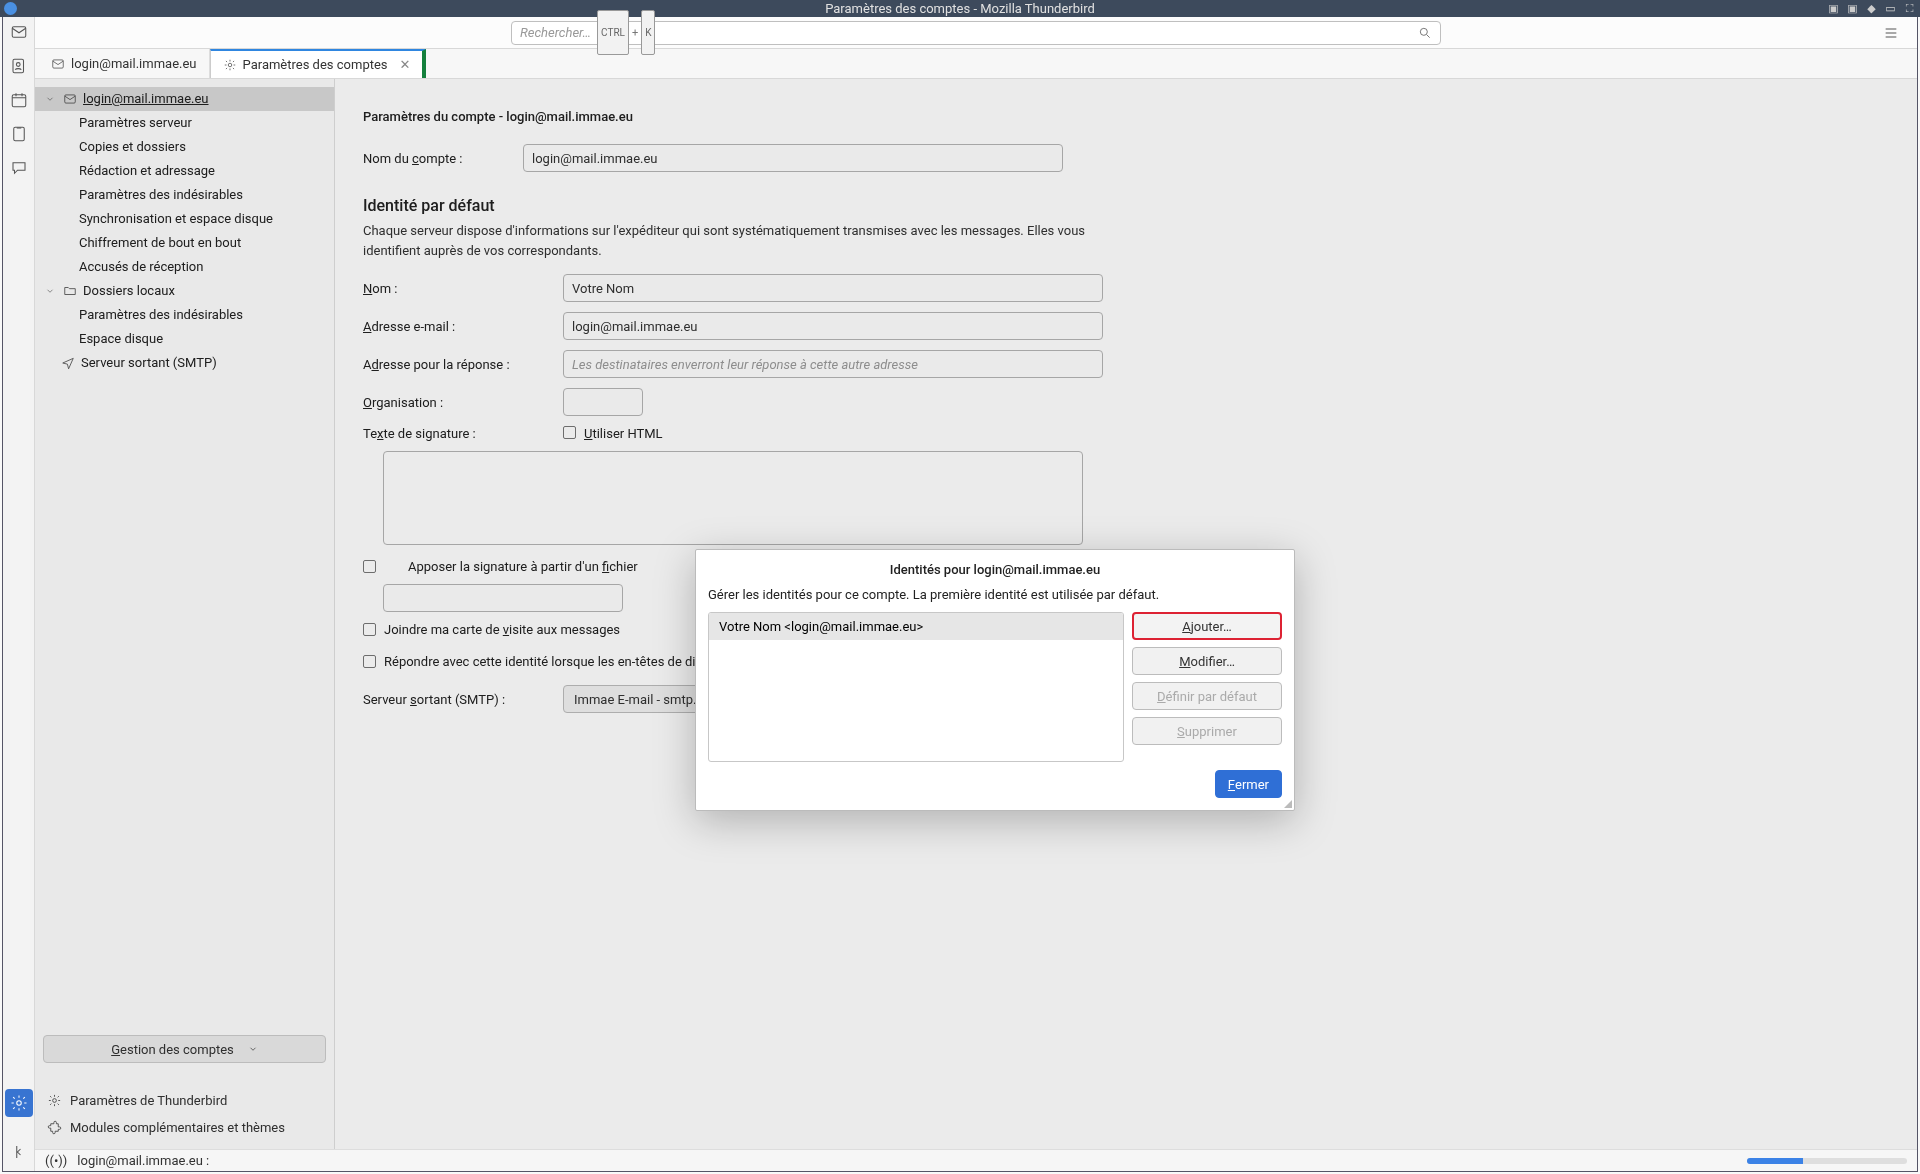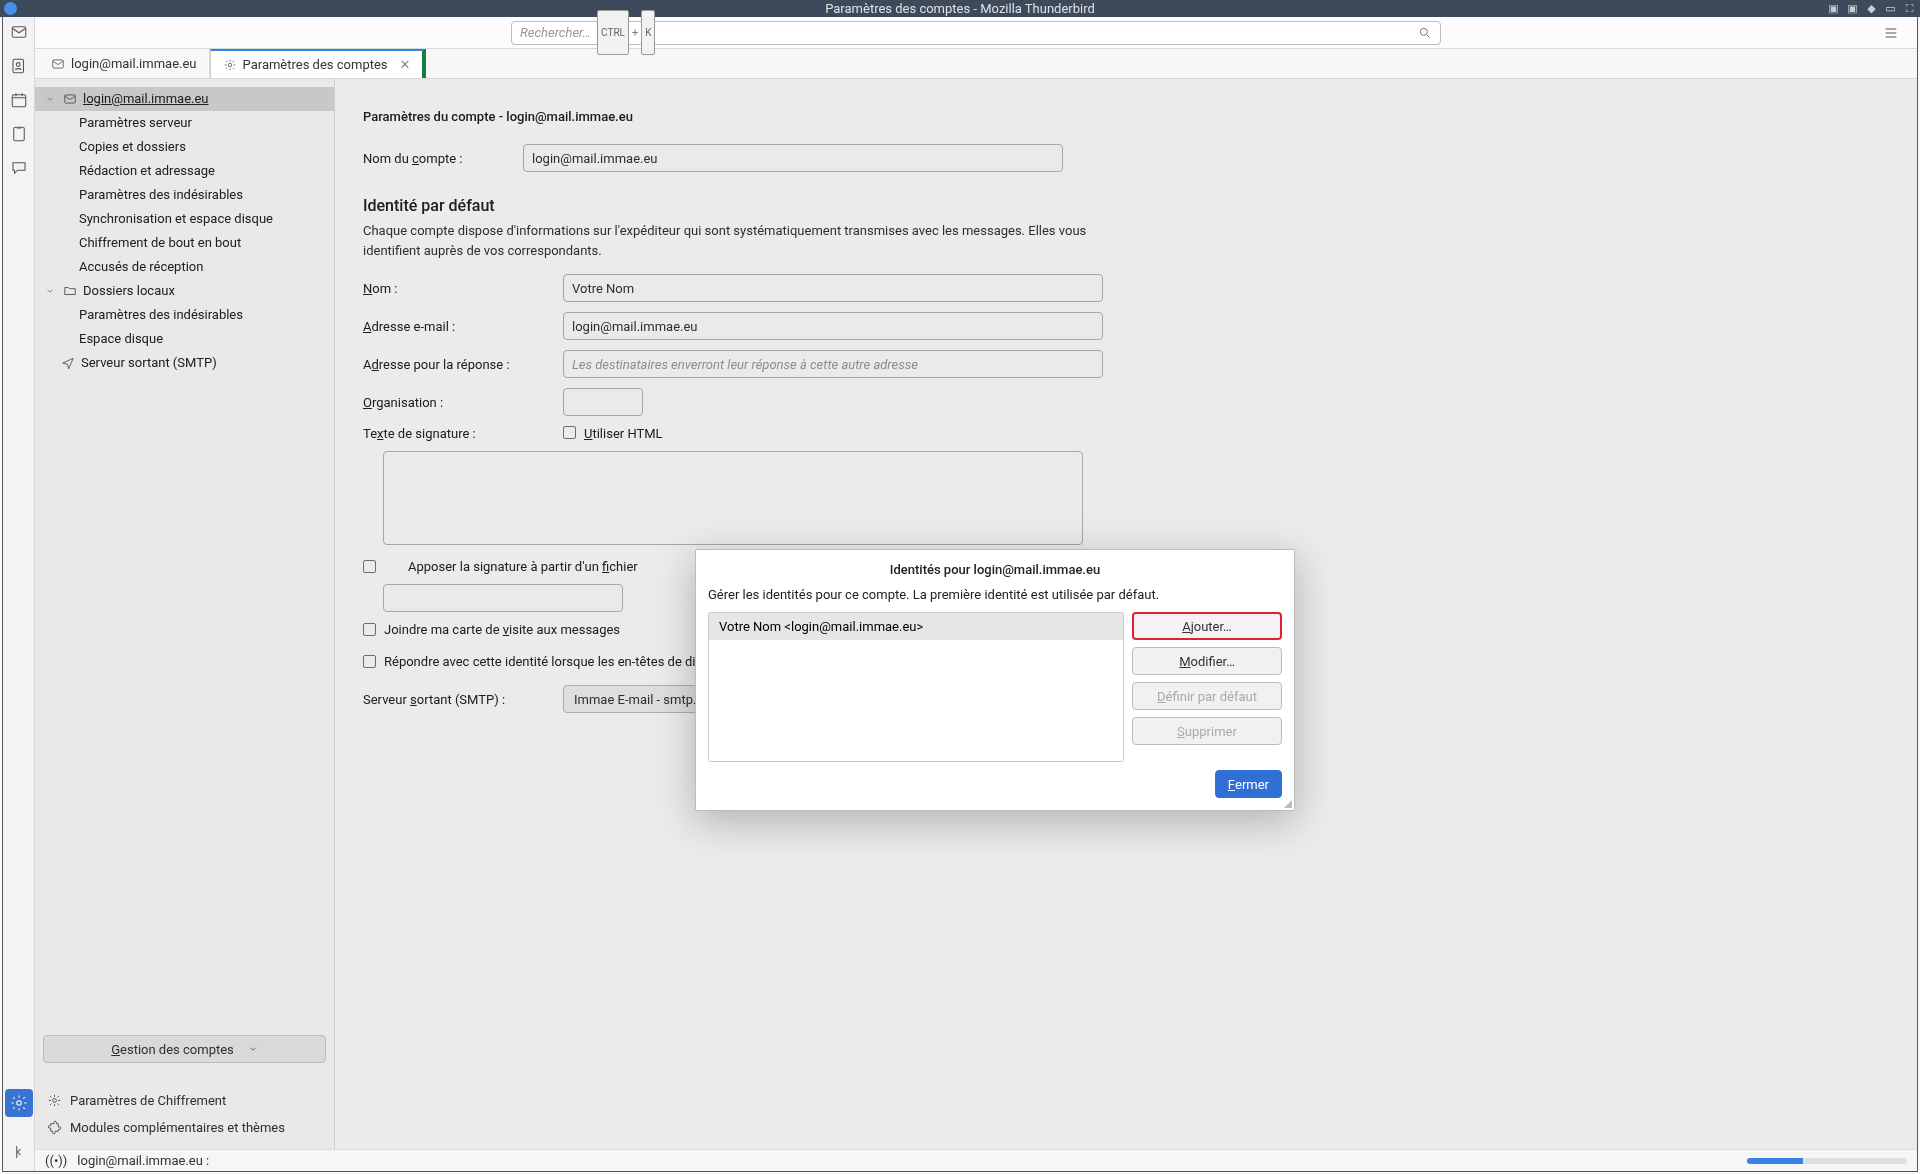--- a/index.html
+++ b/index.html
@@ -275,41 +275,41 @@
             <span><span class="ul">G</span><span></span>estion des comptes</span>
             <span class="chev"><svg width="10" height="10" viewBox="0 0 24 24" style="stroke:#555;fill:none;stroke-width:2">
                   <path d="M6 9l6 6 6-6"></path>
                 </svg></span>
           </div>
           <div class="sb-link">
             <svg width="15" height="15" viewBox="0 0 24 24">
                 <circle cx="12" cy="12" r="3"></circle>
                 <path d="M12 3v3M12 18v3M3 12h3M18 12h3M5 5l2 2M17 17l2 2M5 19l2-2M17 7l2-2"></path>
               </svg>
-            <span>Paramètres de Chiffrement</span>
+            <span>Paramètres de Thunderbird</span>
           </div>
           <div class="sb-link">
             <svg width="15" height="15" viewBox="0 0 24 24">
                 <path d="M6 6h5v-2a2 2 0 014 0v2h3v5h2a2 2 0 010 4h-2v3h-5v2a2 2 0 01-4 0v-2H6v-5H4a2 2 0 010-4h2z"></path>
               </svg>
             <span>Modules complémentaires et thèmes</span>
           </div>
         </div>
       </div>
 
       <div class="settings-panel">
         <h1><span>Paramètres du compte - </span><span>login@mail.immae.eu</span></h1>
 
         <div class="row">
           <span class="lbl short">Nom du <span class="ul">c</span>ompte :</span>
           <input type="text" class="w1" value="login@mail.immae.eu" style="">
         </div>
 
         <h2 class="sub">Identité par défaut</h2>
-        <p class="desc">Chaque compte dispose d'informations sur l'expéditeur qui sont systématiquement transmises avec les messages. Elles vous identifient auprès de vos correspondants.</p>
+        <p class="desc">Chaque serveur dispose d'informations sur l'expéditeur qui sont systématiquement transmises avec les messages. Elles vous identifient auprès de vos correspondants.</p>
 
         <div class="row">
           <span class="lbl"><span class="ul">N</span>om :</span>
           <input type="text" class="w2" value="Votre Nom" style="">
         </div>
         <div class="row">
           <span class="lbl"><span class="ul">A</span>dresse e-mail :</span>
           <input type="text" class="w2" value="login@mail.immae.eu" style="">
         </div>
         <div class="row">

